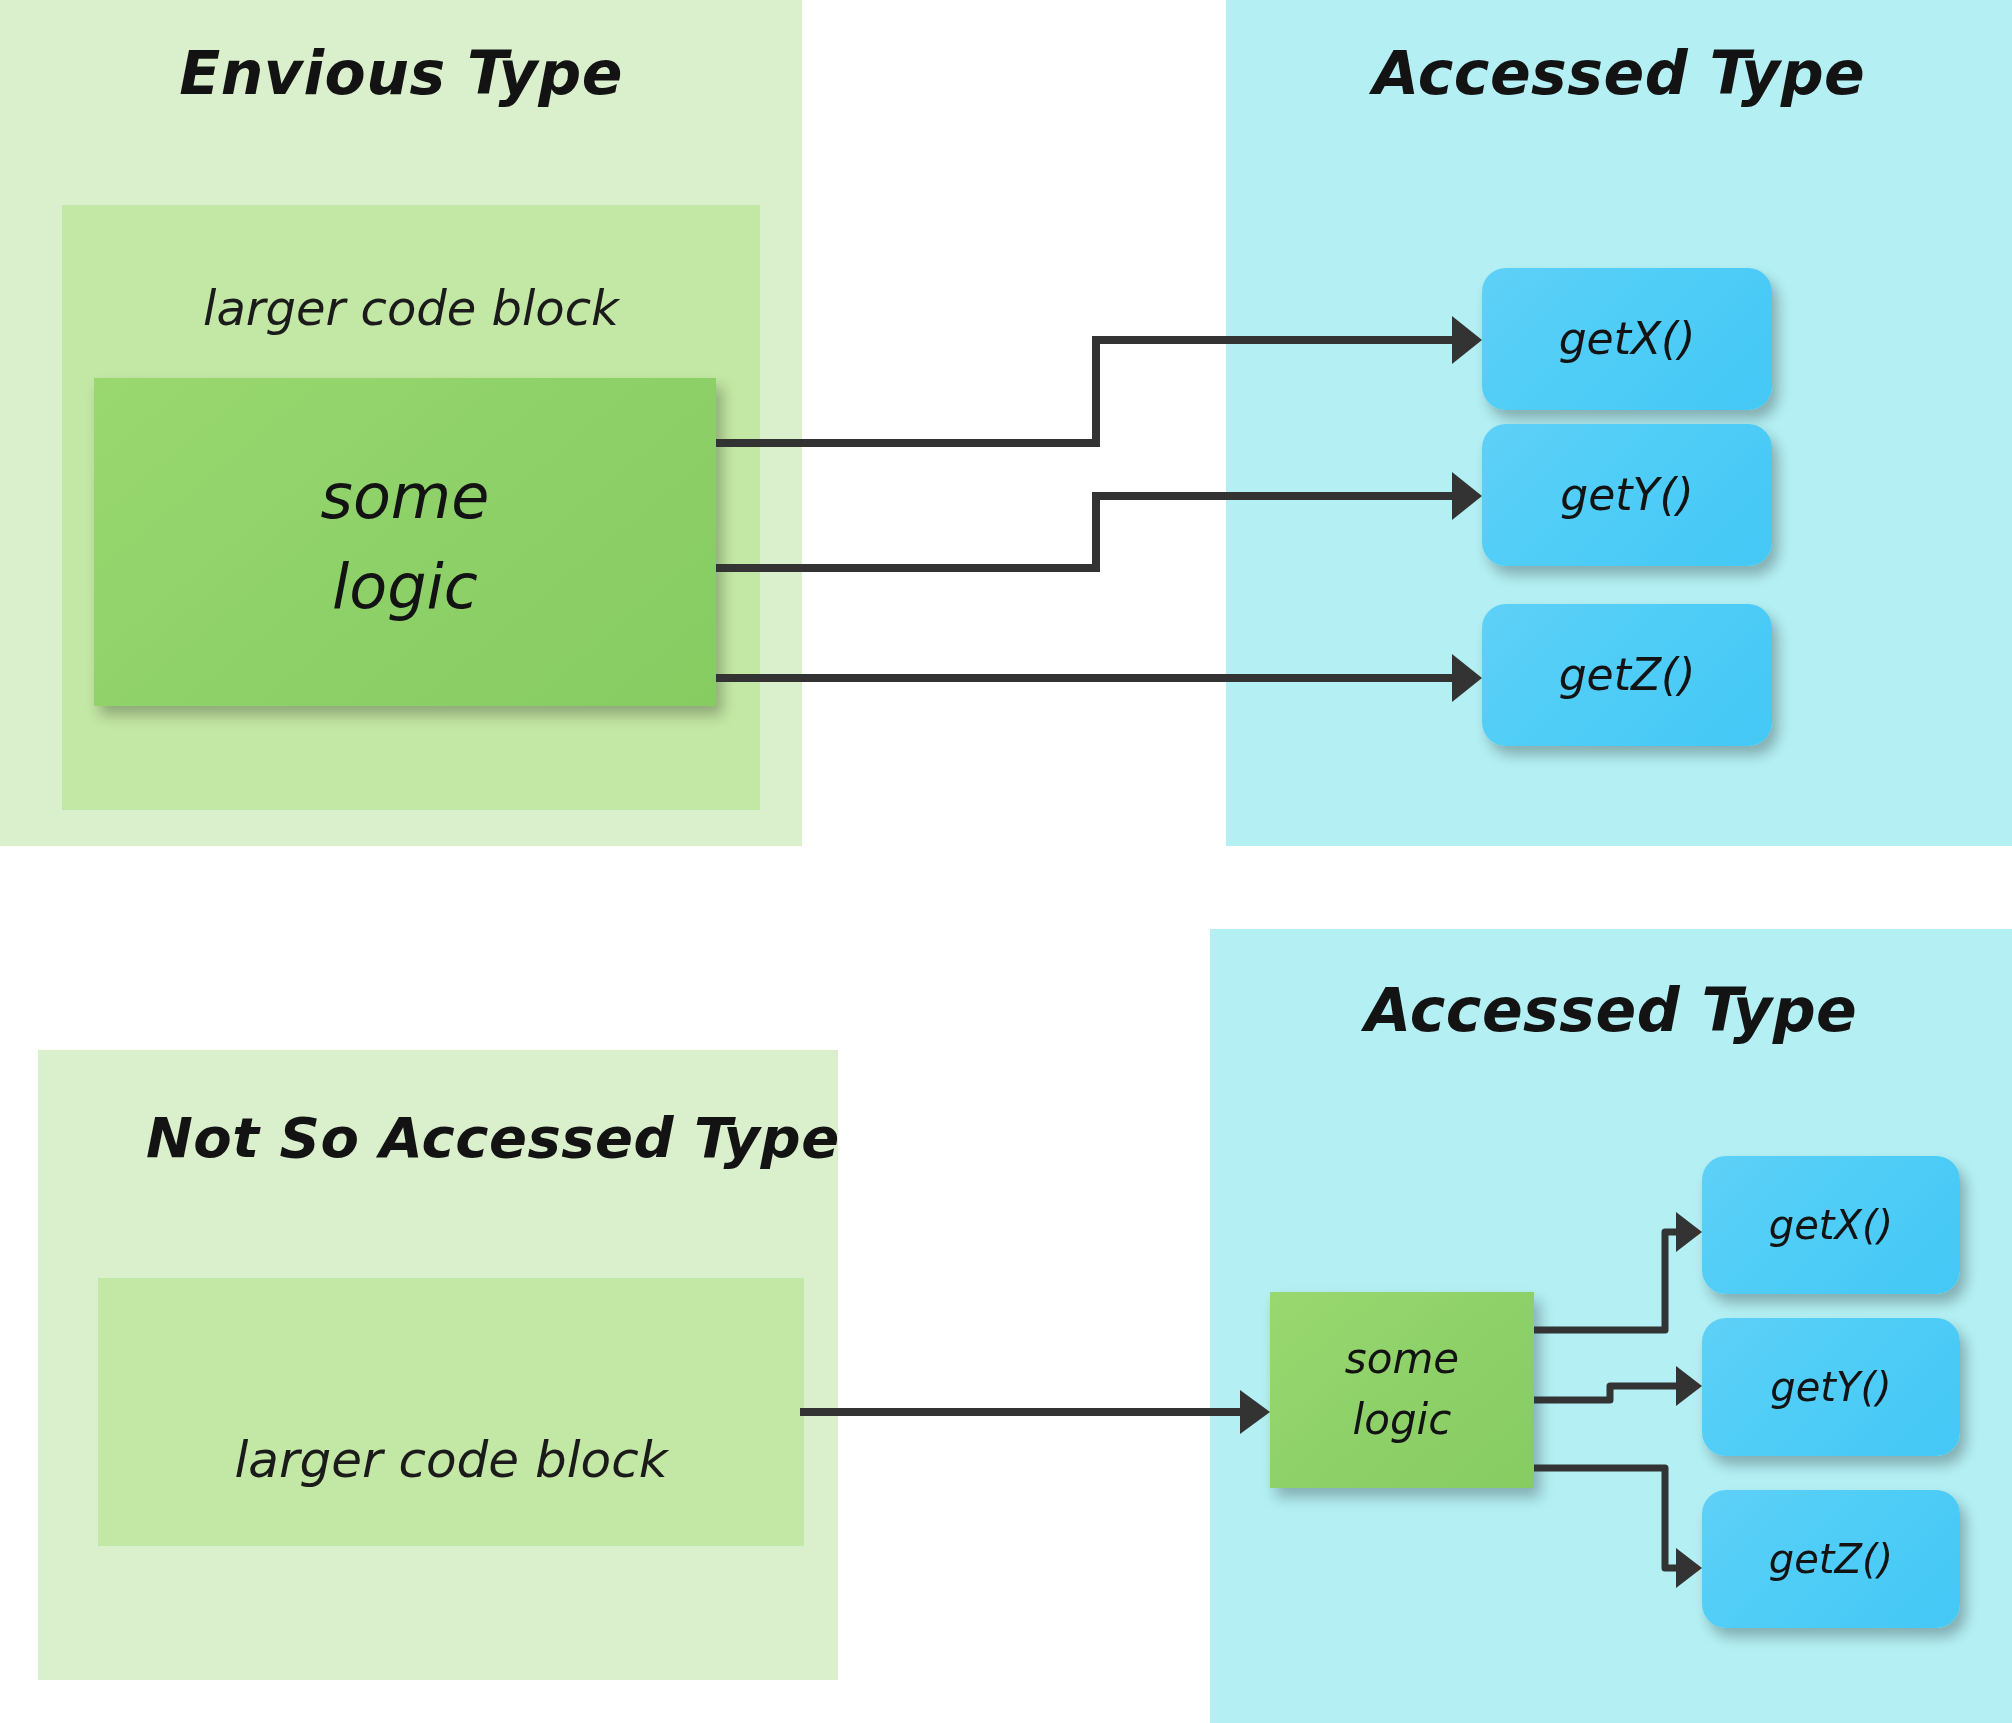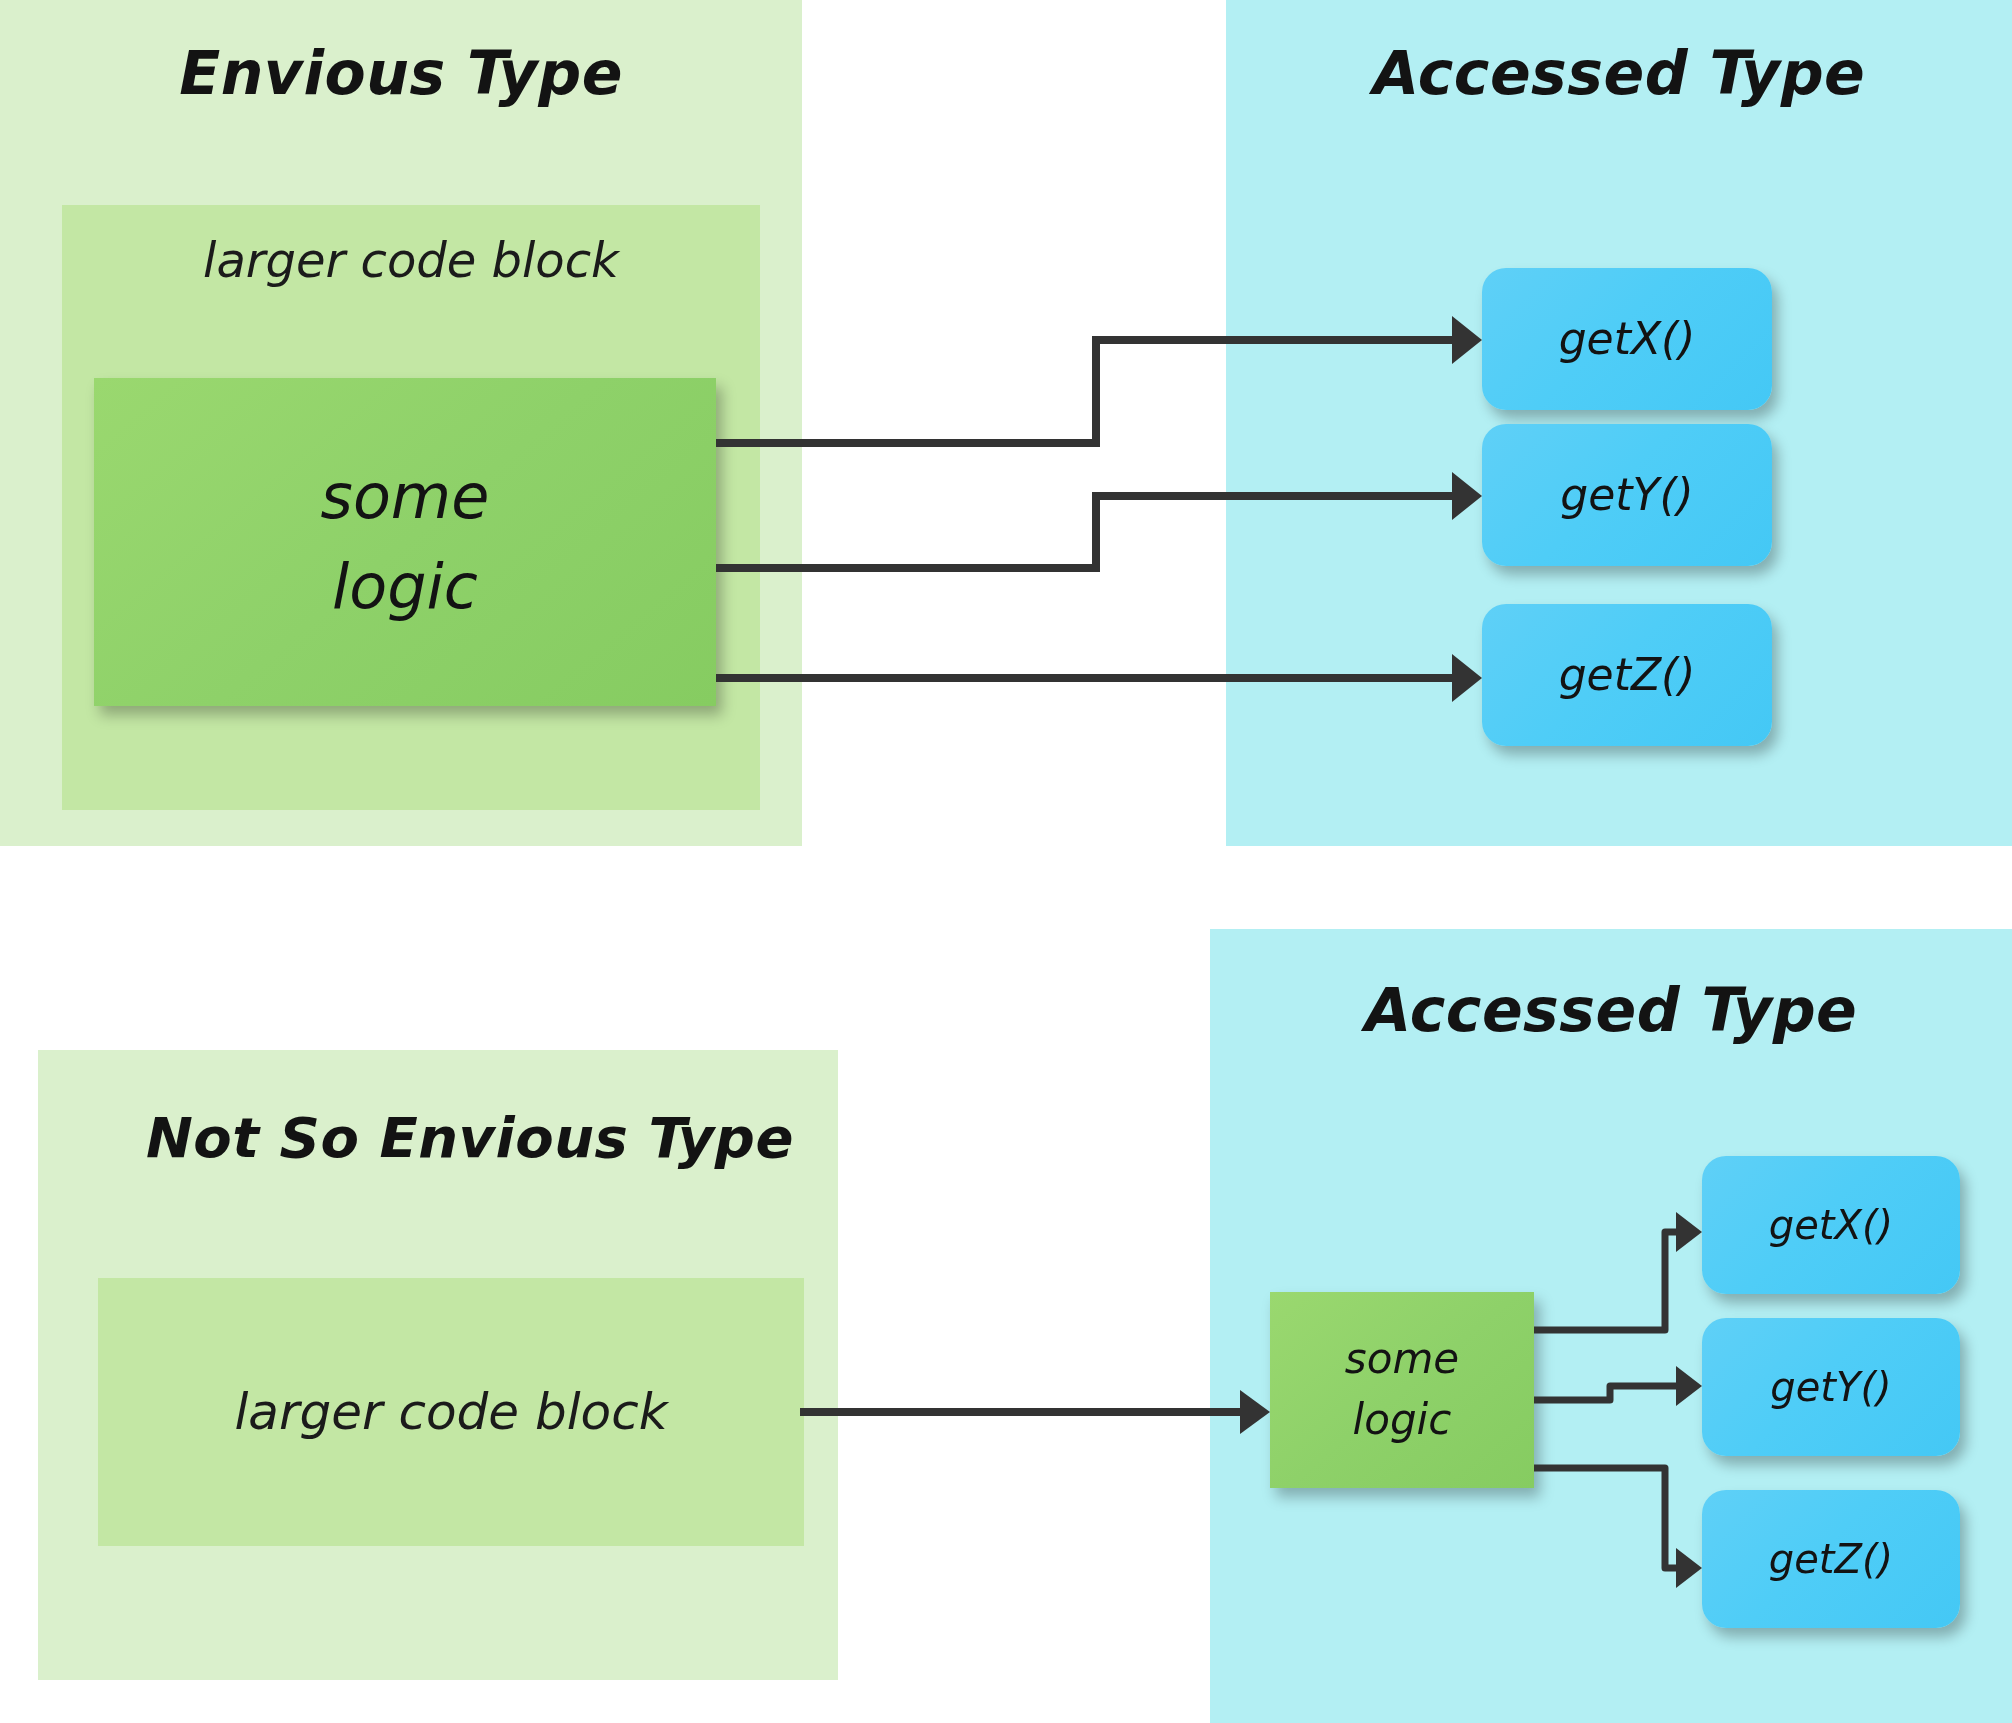--- a/index.html
+++ b/index.html
@@ -39,20 +39,21 @@
     white-space: nowrap;
     text-align: center;
   }
 
   
   .hand {
     font-family: "DejaVu Sans", sans-serif;
     font-style: italic;
     color: #1b1b1b;
     white-space: nowrap;
+    margin-top: 48px;
   }
 
   
   .sticky {
     position: absolute;
     display: flex;
     align-items: center;
     justify-content: center;
     box-shadow: 6px 9px 13px rgba(0,0,0,0.27);
   }
@@ -131,21 +132,21 @@
   <div class="sticky sticky-blue" style="left:1482px; top:424px; width:290px; height:142px;">
     <span class="sticky-label" style="font-size:44px;">getY()</span>
   </div>
 
   <div class="sticky sticky-blue" style="left:1482px; top:604px; width:290px; height:142px;">
     <span class="sticky-label" style="font-size:44px;">getZ()</span>
   </div>
 
   <div class="panel panel-green-outer" style="left:38px; top:1050px; width:800px; height:630px;"></div>
 
-  <div class="panel-title" style="left:38px; top:1105px; width:740px; font-size:56px; text-align:left; padding-left:108px;">Not So Envious Type</div>
+  <div class="panel-title" style="left:38px; top:1105px; width:740px; font-size:56px; text-align:left; padding-left:108px;">Not So Accessed Type</div>
 
   <div class="panel inner-box-light" style="left:98px; top:1278px; width:706px; height:268px;"></div>
 
   <div class="hand" style="position:absolute; left:98px; top:1278px; width:706px; height:268px;
               display:flex; align-items:center; justify-content:center; font-size:50px;">larger code block</div>
 
   <div class="panel panel-blue-outer" style="left:1210px; top:929px; width:802px; height:794px;"></div>
 
   <div class="panel-title" style="left:1210px; top:975px; width:802px; font-size:60px;">Accessed Type</div>
 

